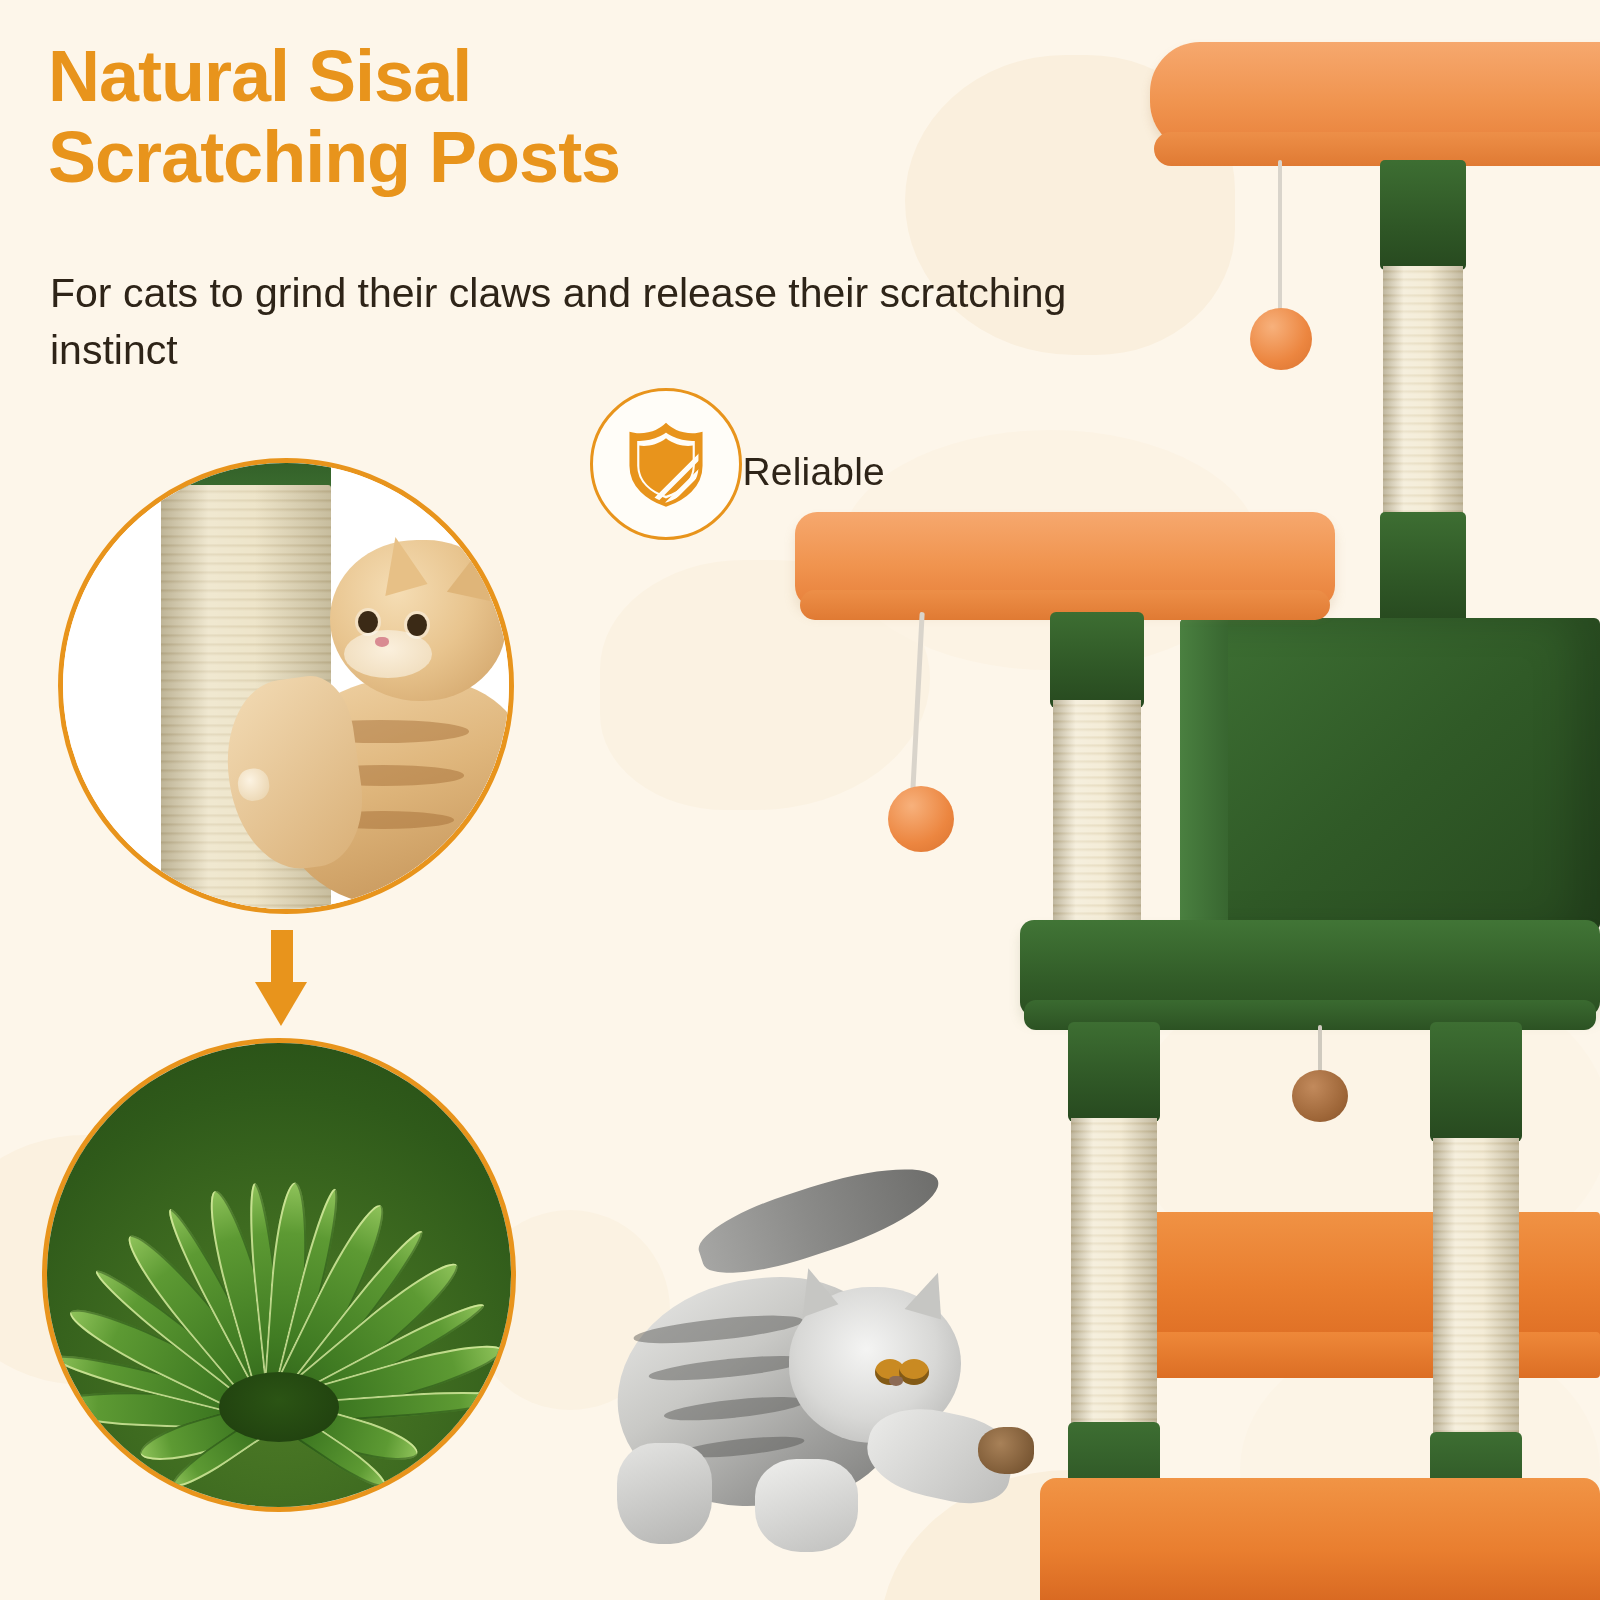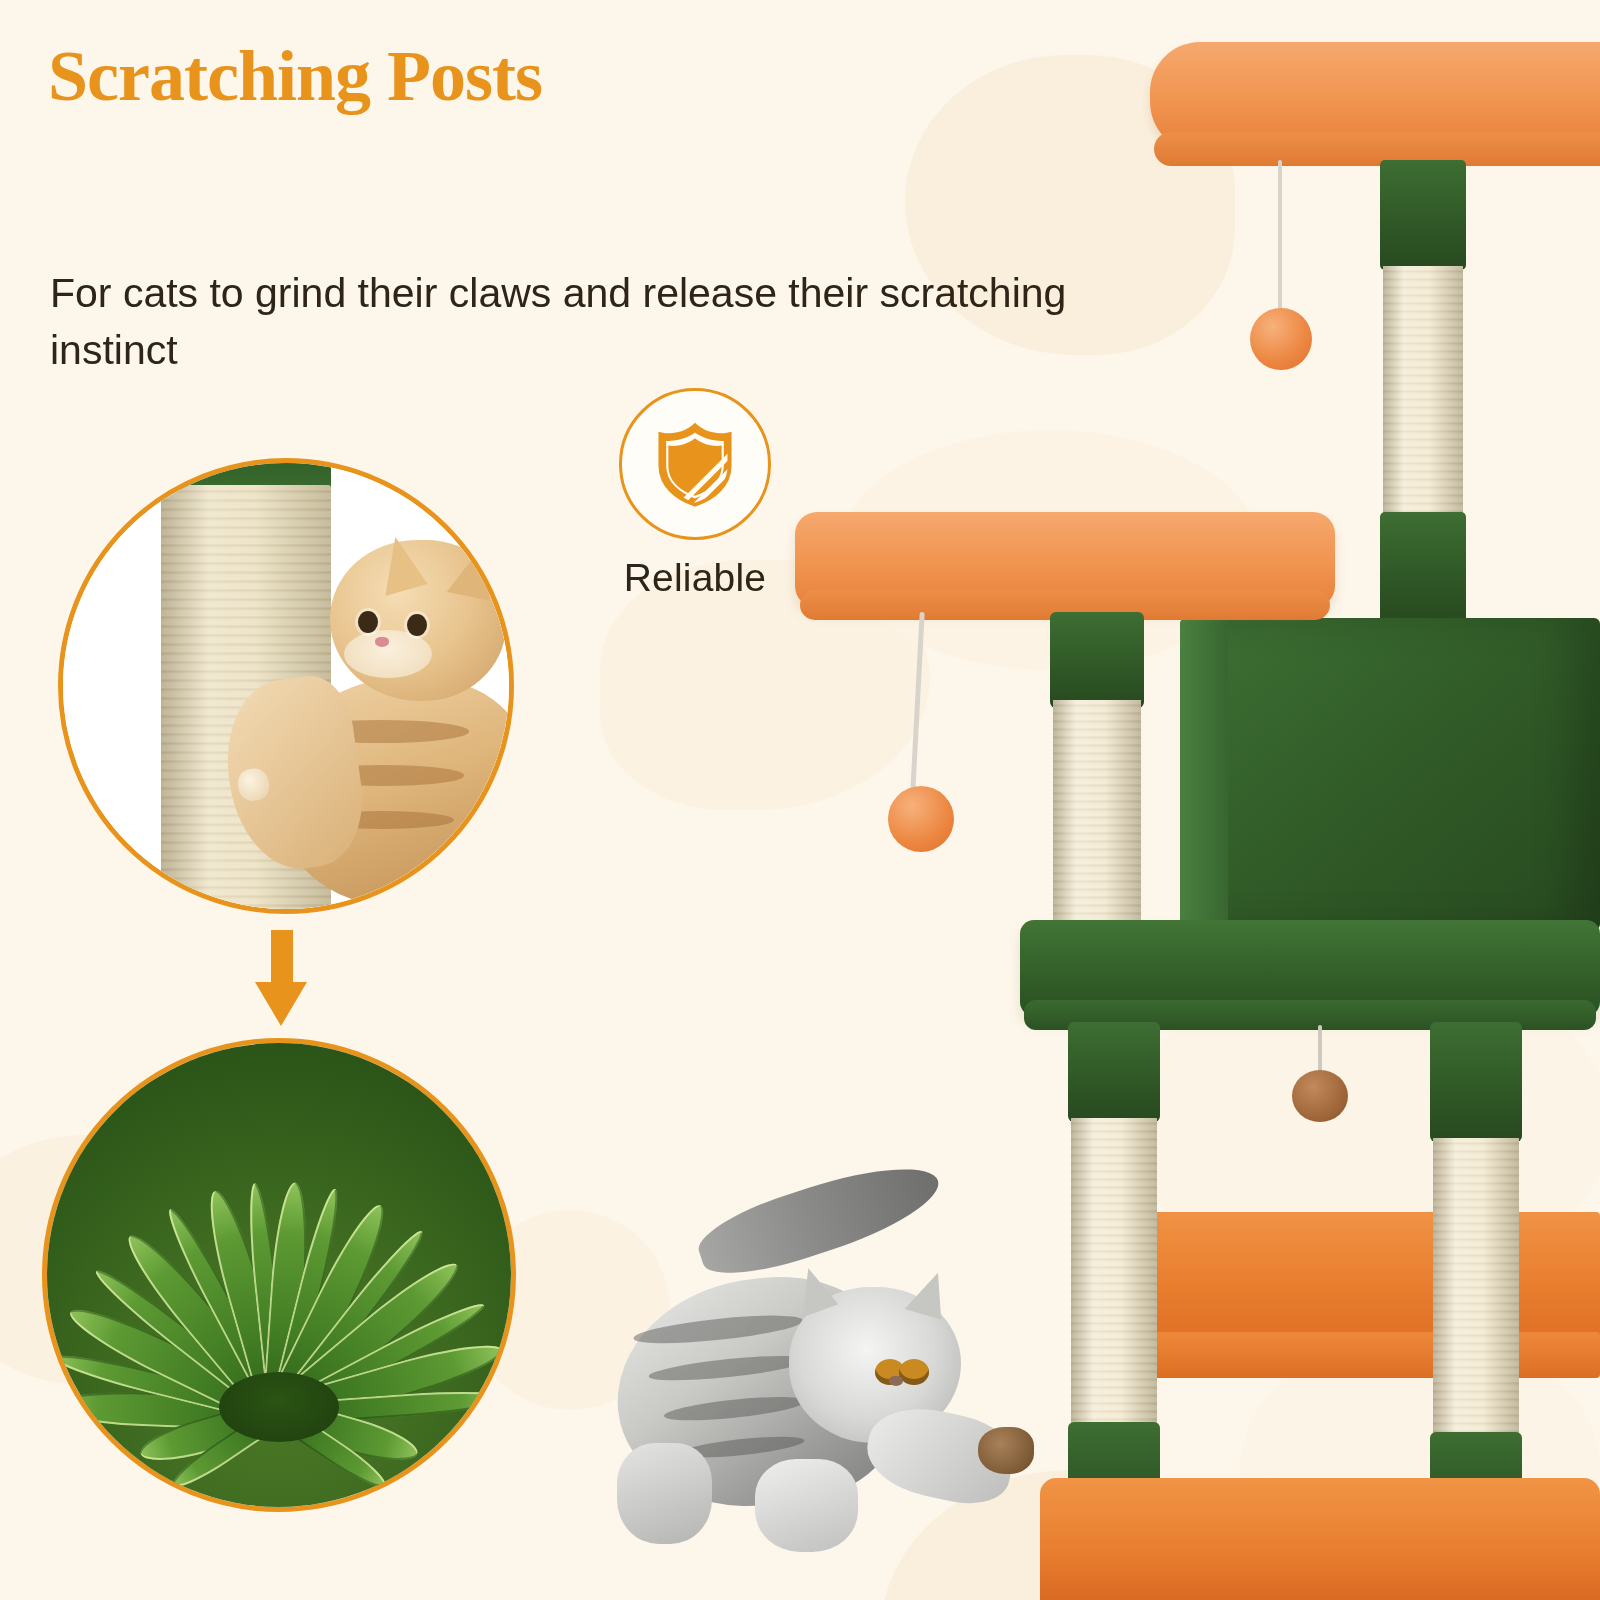--- a/index.html
+++ b/index.html
@@ -22,21 +22,21 @@
   .blob.b6 { left:1130px; top:960px;  width:480px; height:330px; border-radius:50%; background:#FCF4E6; }
   .blob.b7 { left:470px;  top:1210px; width:200px; height:200px; border-radius:50%; background:#FBF2E2; }
   .blob.b8 { left:1240px; top:1330px; width:360px; height:280px; border-radius:50%; background:#FCF4E6; }
 
   
   .headline {
     position:absolute; left:48px; top:36px; width:880px; z-index:5;
     color:#E8941C; font-weight:bold; font-size:72px; line-height:1.12;
     letter-spacing:-1px;
   }
-  .headline .l2 { display:block;font-family:Liberation Serif, serif; }
+  .headline .l2 { display:block; }
   .subhead {
     position:absolute; left:50px; top:265px; width:1060px; z-index:5;
     color:#2E2418; font-size:41px; line-height:1.38; font-weight:normal;
   }
 
   
   .photo-circle {
     position:absolute; border-radius:50%; overflow:hidden;
     border:5px solid #E8941C; background:#fff; z-index:6;
   }
@@ -99,21 +99,21 @@
 
   
   .down-arrow { position:absolute; left:255px; top:930px; width:52px; height:95px; z-index:7; }
   .down-arrow .shaft { position:absolute; left:16px; top:0; width:22px; height:58px; background:#E8941C; }
   .down-arrow .head { position:absolute; left:0; top:52px; width:0; height:0;
     border-left:26px solid transparent; border-right:26px solid transparent;
     border-top:44px solid #E8941C; }
 
   
   .features { position:absolute; left:505px; top:388px; width:380px; z-index:6; }
-  .feature { display:flex; flex-direction:column; align-items:center; margin-bottom:26px; }
+  .feature { display:flex; flex-direction:row; align-items:center; margin-bottom:26px;justify-content:flex-end; }
   .f-circle {
     width:152px; height:152px; border-radius:50%;
     border:3px solid #E8941C; background:#FFFDF8;
     display:flex; align-items:center; justify-content:center;
   }
   .f-label {
     margin-top:16px; font-size:39px; color:#2E2418; font-weight:500;
     white-space:nowrap; letter-spacing:.2px;
   }
   .feature.wear { margin-bottom:22px; }
@@ -236,20 +236,21 @@
   <div class="blob b2"></div>
   <div class="blob b3"></div>
   <div class="blob b4"></div>
   <div class="blob b5"></div>
   <div class="blob b6"></div>
   <div class="blob b7"></div>
   <div class="blob b8"></div>
 </div>
 
 <div class="headline">
+  <span>Natural Sisal</span>
   <span class="l2">Scratching Posts</span>
 </div>
 <div class="subhead">For cats to grind their claws and release their scratching instinct</div>
 
 <div class="photo-circle" id="photo-scratch">
   <div class="sc-inner">
     <div class="post-wrap">
       <div class="post-green-top"></div>
       <div class="post-sisal"></div>
       <div class="post-green-bot"></div>

